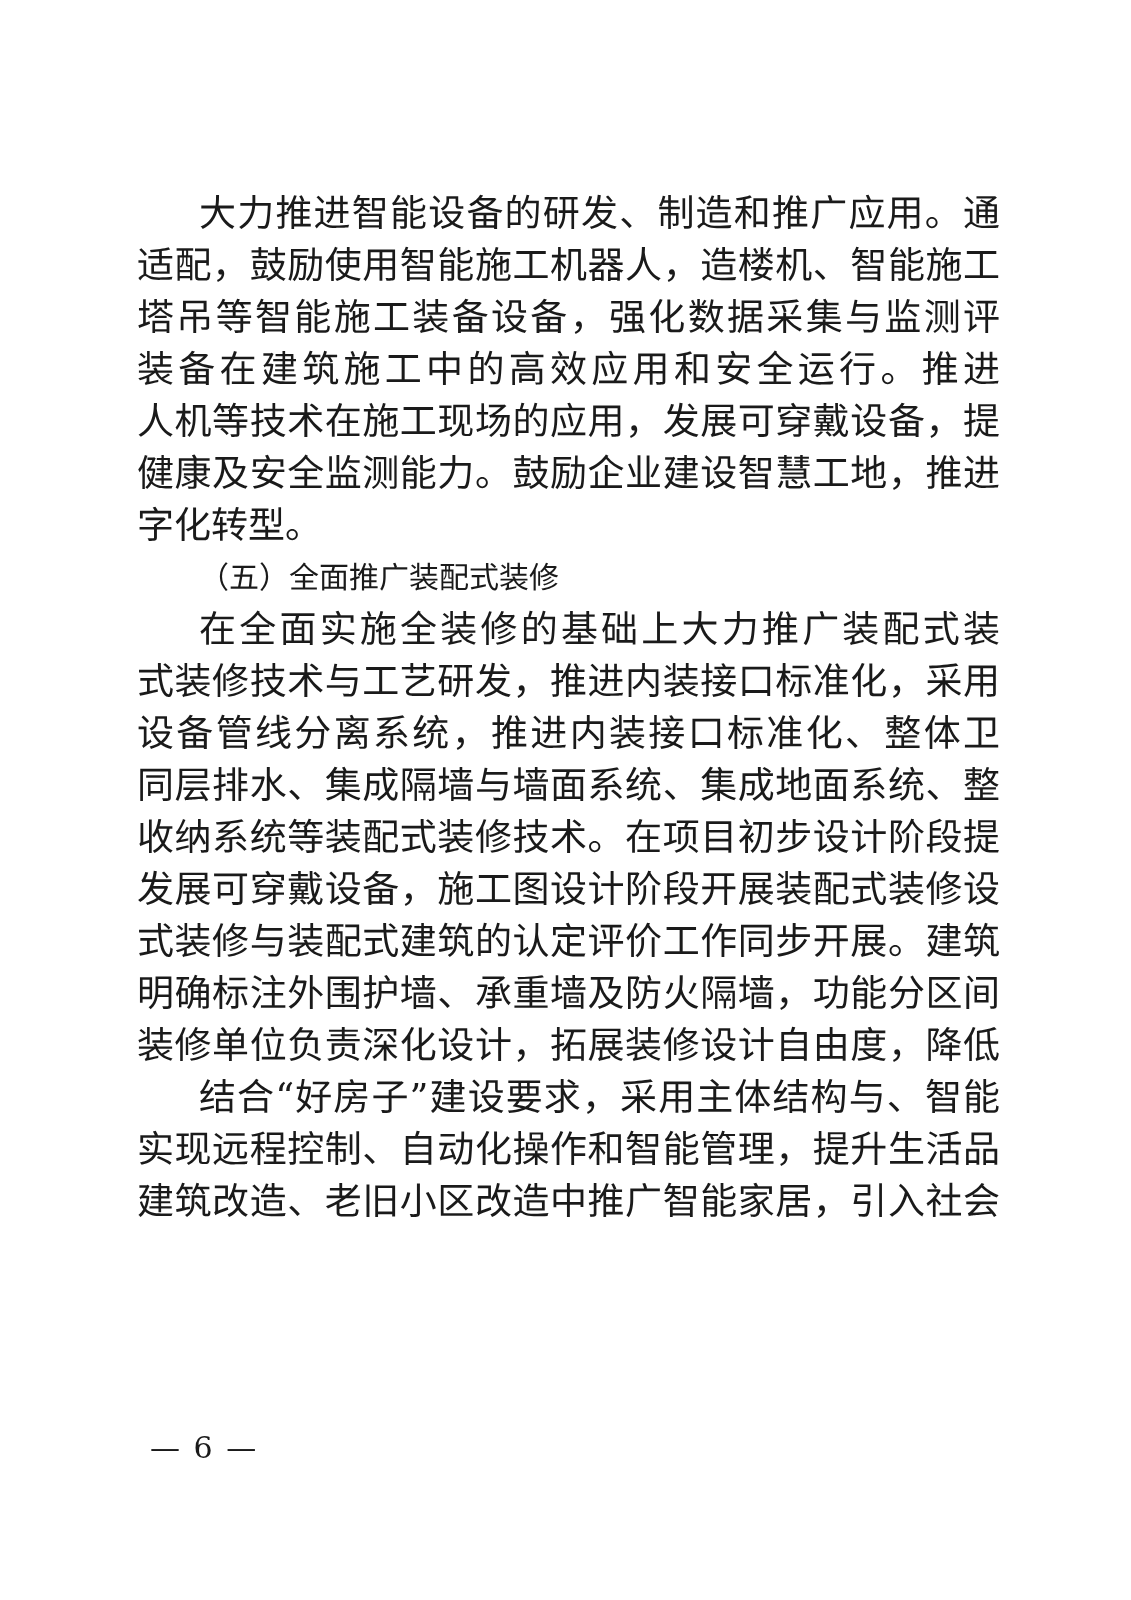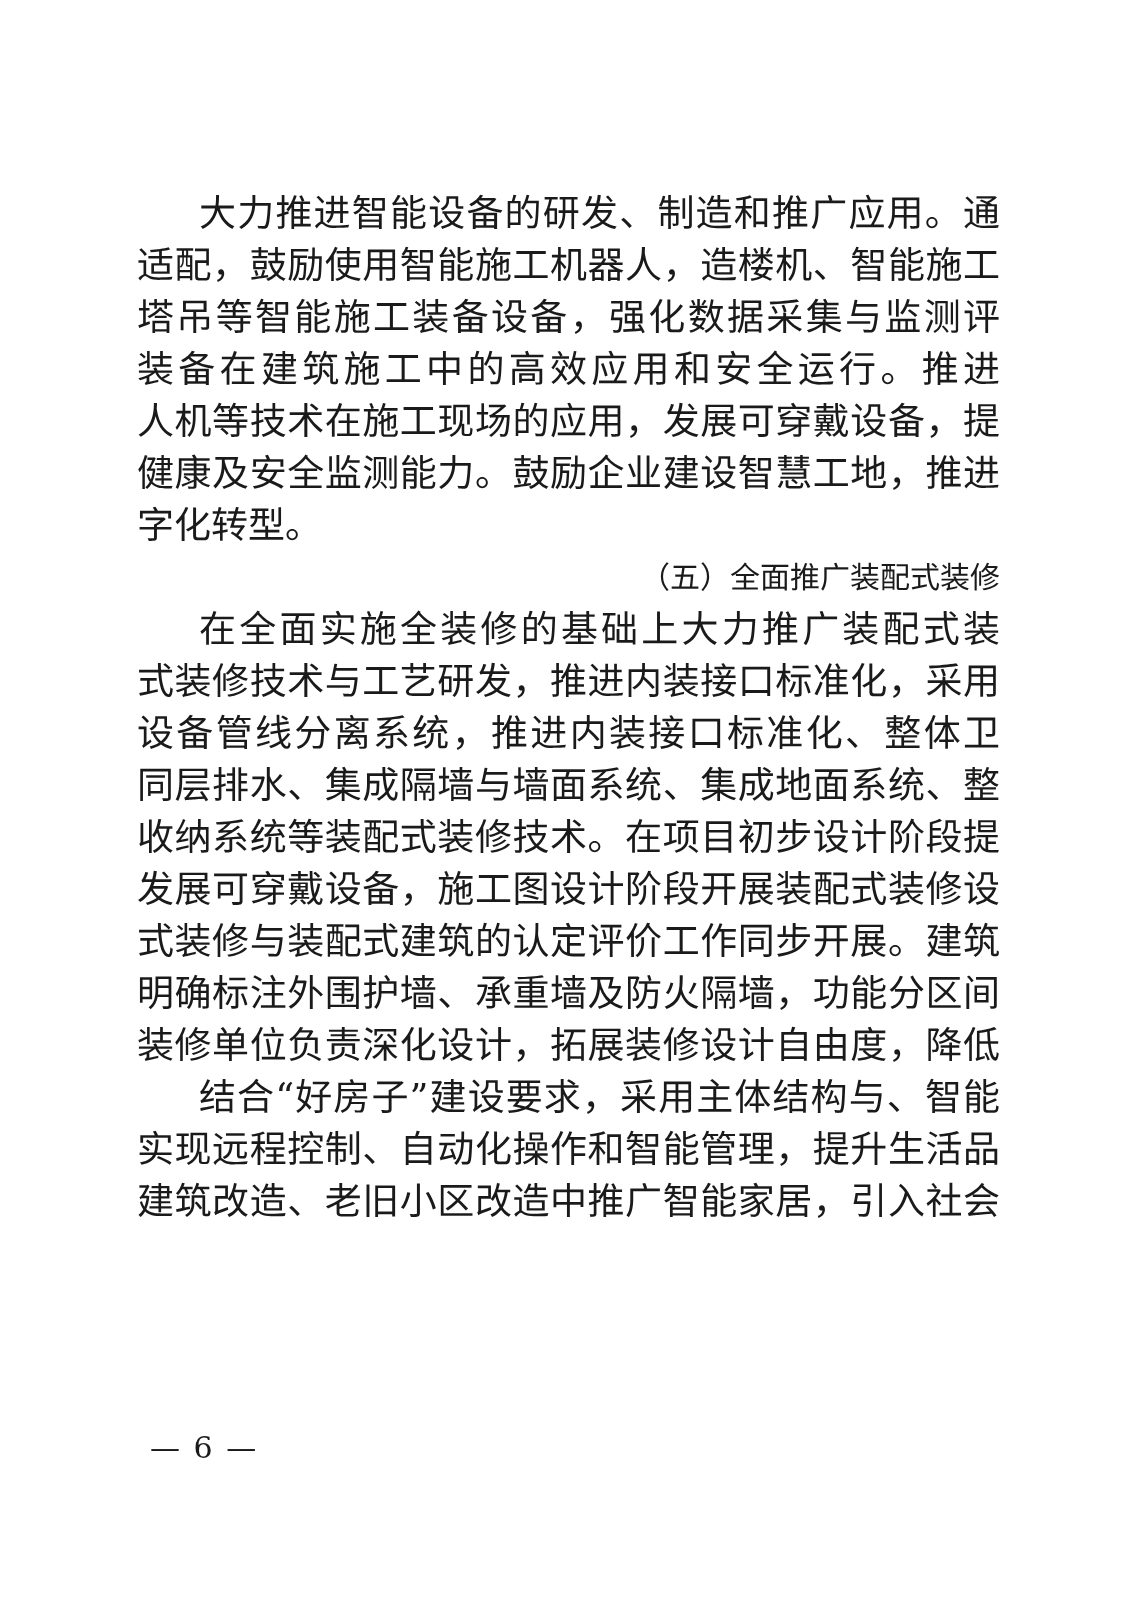--- a/index.html
+++ b/index.html
@@ -37,21 +37,21 @@
   }
   .line.end {
     text-align: left;
     text-align-last: left;
   }
   .heading {
     height: 52px;
     line-height: 52px;
     font-size: 30px;
     padding-left: 62px;
-    text-align: right;
+    text-align: left;
     overflow: hidden;
   }
   .page-number {
     position: absolute;
     left: 150px;
     top: 1426px;
     font-size: 30px;
     line-height: 44px;
     letter-spacing: 2px;
     color: #1a1a1a;

